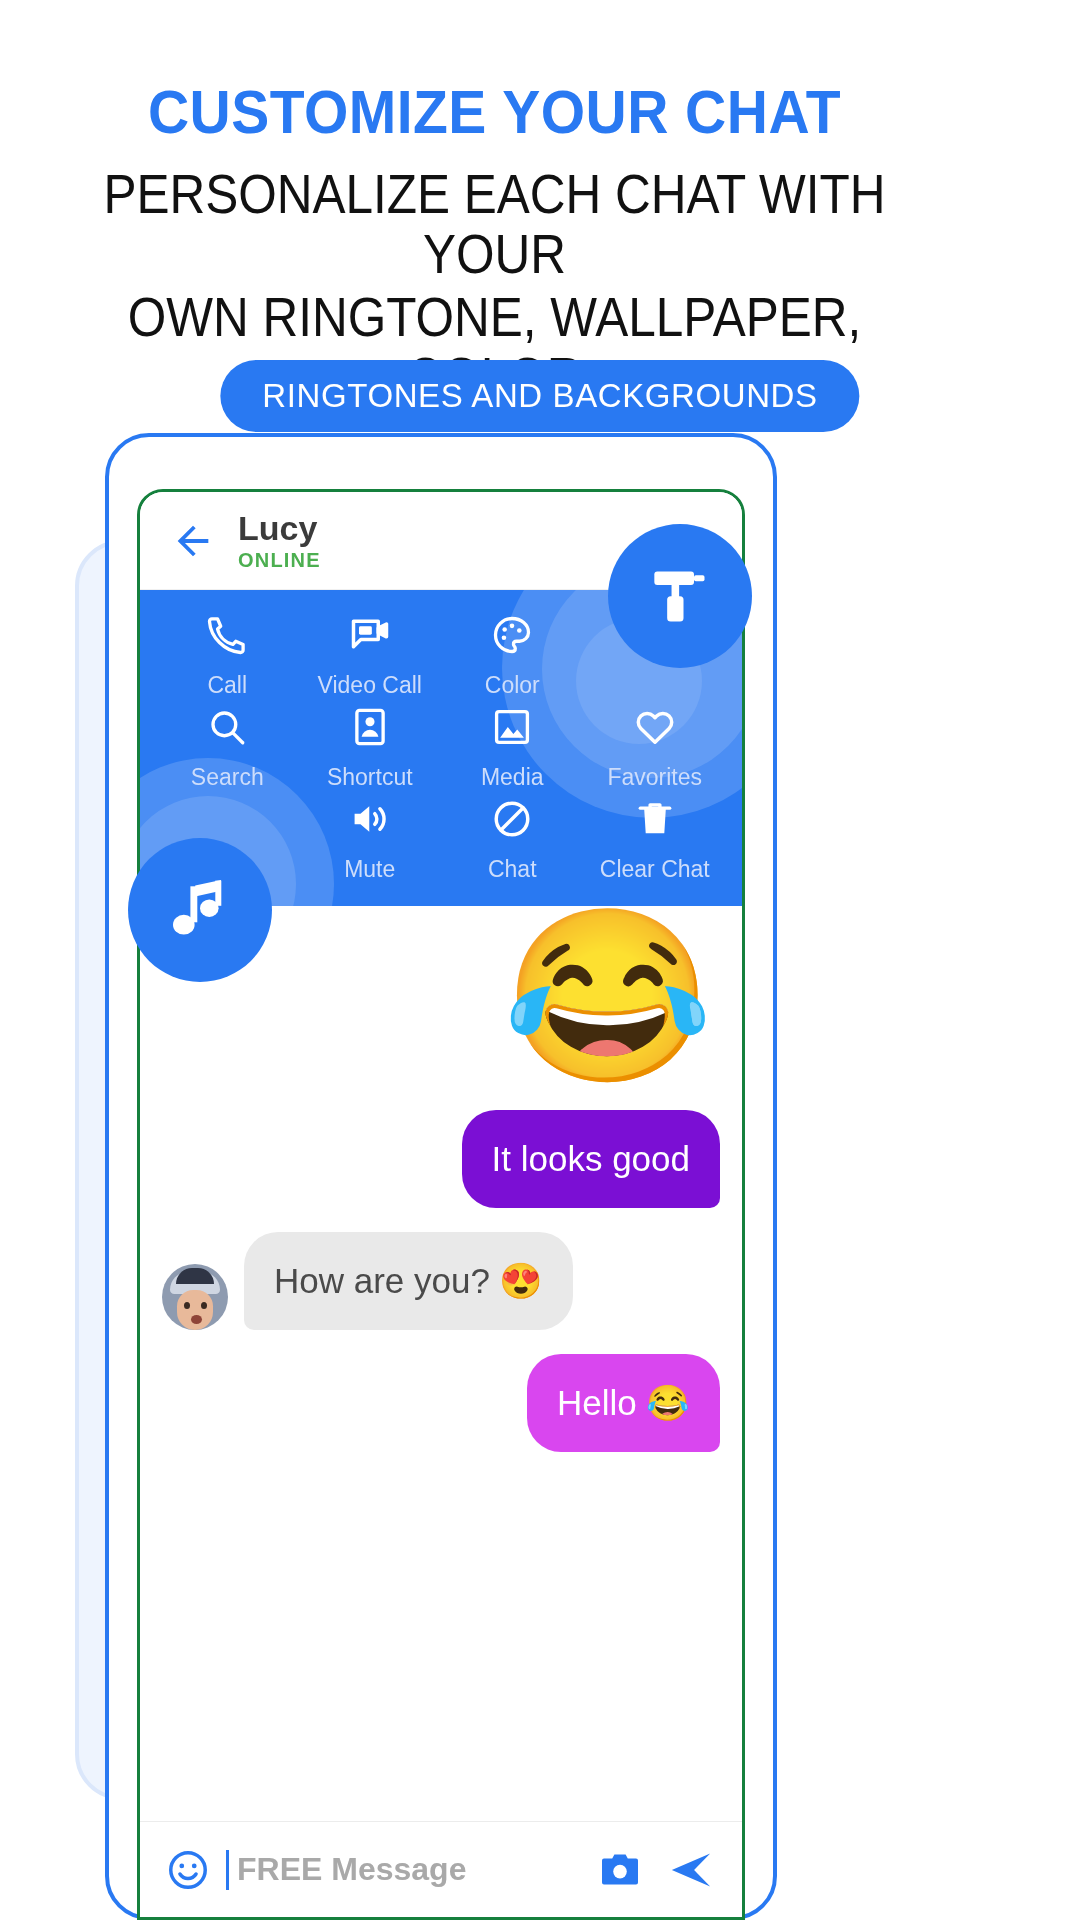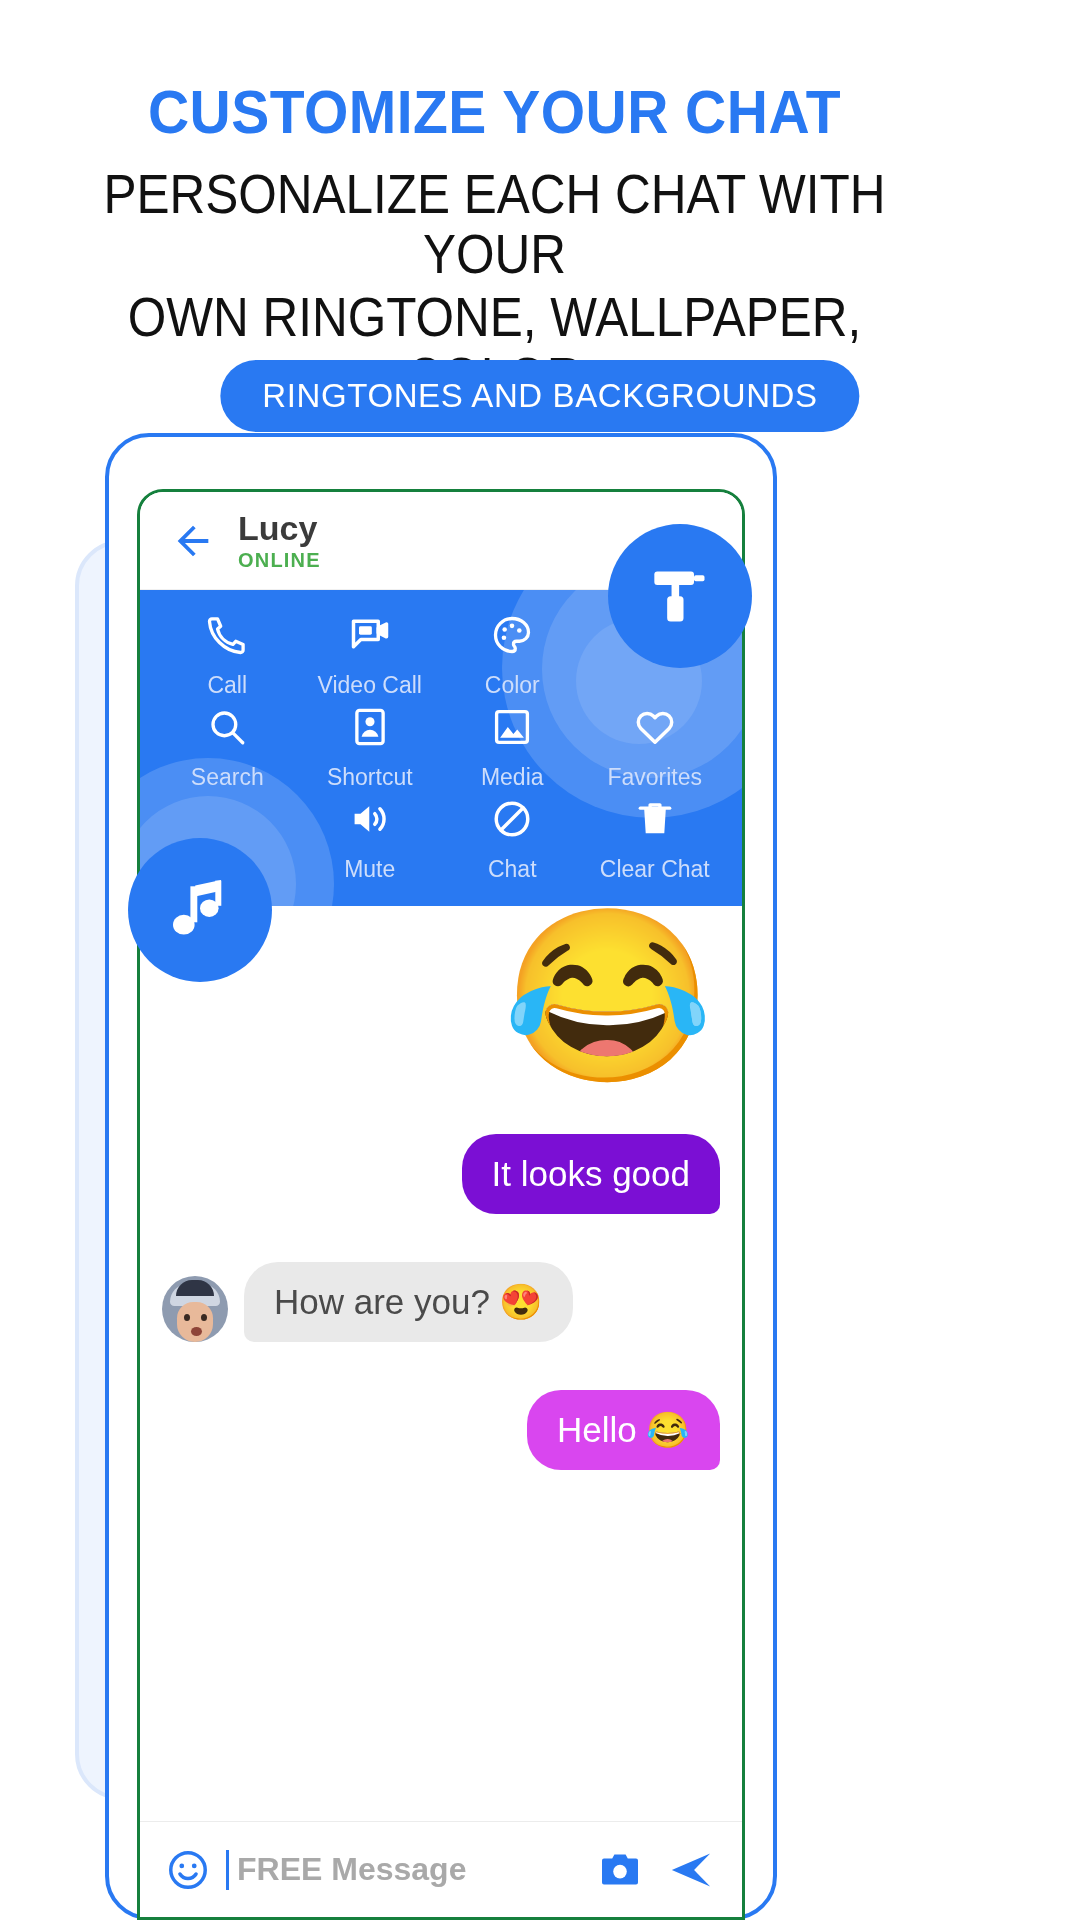--- a/index.html
+++ b/index.html
@@ -137,25 +137,24 @@
   }
 
   
   .chat-body{ position:relative; background:#ffffff; padding:0 22px; }
   .msg-row{ display:flex; align-items:flex-end; margin-bottom:24px;}
   .msg-row.right{ justify-content:flex-end; }
   .msg-row.left{ justify-content:flex-start; }
   .big-emoji{ font-size:170px; line-height:180px; padding-right:6px;}
   .bubble{
     max-width:74%;
-    padding:19px 30px;
+    padding:28px 30px;
     border-radius:34px;
     font-size:35px;
     line-height:42px;
-    margin-top:24px;
   }
   .bubble.purple{ background:#7b0fd4; color:#ffffff; border-bottom-right-radius:10px;}
   .bubble.green{ background:#d946ef; color:#ffffff; border-bottom-right-radius:10px;}
   .bubble.grey{ background:#e9e9e9; color:#4a4a4a; border-bottom-left-radius:10px;}
   .avatar{
     width:66px; height:66px; border-radius:50%;
     flex:0 0 auto; margin-right:16px; overflow:hidden;
     background:#8e9bb0;
     position:relative;
   }

